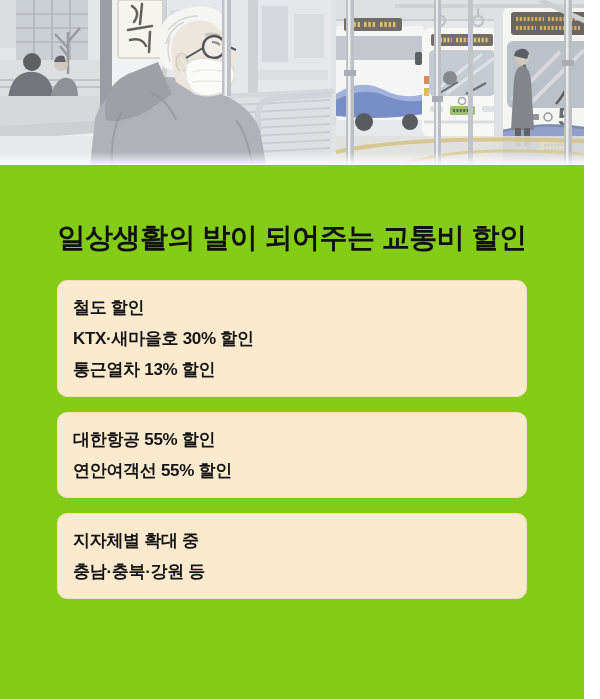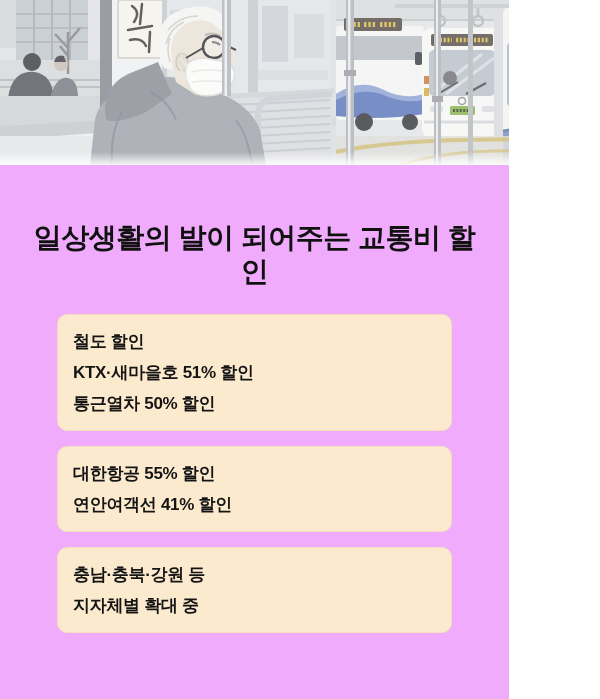--- a/index.html
+++ b/index.html
@@ -1,21 +1,21 @@
 <!DOCTYPE html>
 <html><head>
 <meta charset="utf-8">
 <style>
   html, body { margin: 0; padding: 0; background: #ffffff; }
   body { font-family: "Liberation Sans", "DejaVu Sans", sans-serif; }
   .page {
     position: relative;
-    width: 509px;
+    width: 584px;
     height: 699px;
-    background: #f0abfc;
+    background: #84cc16;
     overflow: hidden;
   }
   .hero {
     display: block;
     width: 600px;
     height: 165px;
   }
   .page-title {
     margin: 56px 20px 13px;
     text-align: center;
@@ -229,26 +229,26 @@
 
     <rect width="600" height="165" fill="#ffffff" opacity="0.16"></rect>
     <rect y="152" width="600" height="13" fill="url(#fadeBottom)"></rect>
   </svg>
 
   <h1 class="page-title">일상생활의 발이 되어주는 교통비 할인</h1>
 
   <div class="cards">
     <div class="card">
       <p>철도 할인</p>
-      <p>KTX·새마을호 51% 할인</p>
-      <p>통근열차 50% 할인</p>
+      <p>KTX·새마을호 30% 할인</p>
+      <p>통근열차 13% 할인</p>
     </div>
     <div class="card">
       <p>대한항공 55% 할인</p>
-      <p>연안여객선 41% 할인</p>
+      <p>연안여객선 55% 할인</p>
     </div>
     <div class="card">
+      <p>지자체별 확대 중</p>
       <p>충남·충북·강원 등</p>
-      <p>지자체별 확대 중</p>
     </div>
   </div>
 
 </div>
 
 </body></html>

